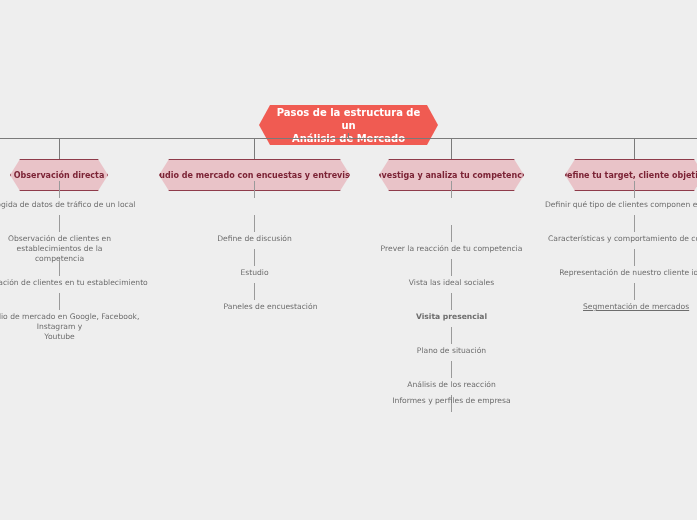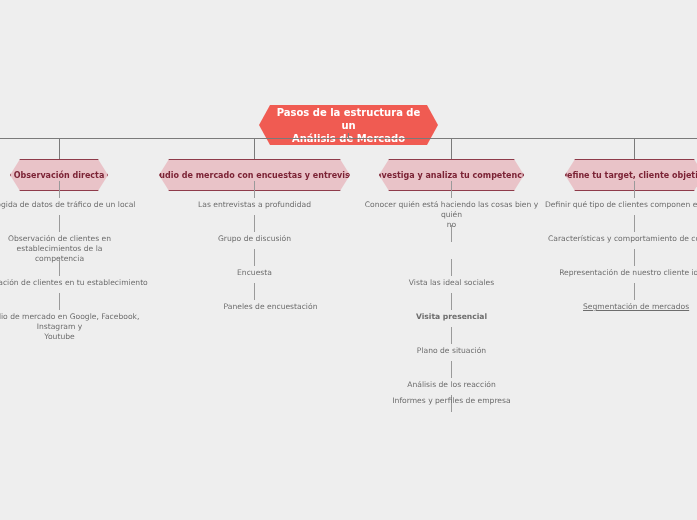--- a/index.html
+++ b/index.html
@@ -121,36 +121,34 @@
   <div class="leaf nowrap" style="left:-54px; top:278px; width:227px;">Observación de clientes en tu establecimiento</div>
   <div class="conn-v-light" style="left:59px; top:293px; height:17px;"></div>
   <div class="leaf" style="left:-32px; top:312px; width:183px;">Estudio de mercado en Google, Facebook, Instagram y
 Youtube</div>
 
   <div class="conn-v" style="left:254px; top:138px; height:21px;"></div>
   <div class="branch-node" style="left:159px; top:159px; width:191px;">
     <span>Estudio de mercado con encuestas y entrevistas</span>
   </div>
   <div class="conn-v-light" style="left:254px; top:181px; height:17px;"></div>
-  <div class="leaf nowrap" style="left:179px; top:200px; width:151px;">Las entrevistas a profundidad</div>
   <div class="conn-v-light" style="left:254px; top:215px; height:17px;"></div>
-  <div class="leaf nowrap" style="left:194px; top:234px; width:121px;">Grupo de discusión</div>
+  <div class="leaf nowrap" style="left:194px; top:234px; width:121px;">Define de discusión</div>
   <div class="conn-v-light" style="left:254px; top:249px; height:17px;"></div>
-  <div class="leaf nowrap" style="left:214px; top:268px; width:81px;">Encuesta</div>
+  <div class="leaf nowrap" style="left:214px; top:268px; width:81px;">Estudio</div>
   <div class="conn-v-light" style="left:254px; top:283px; height:17px;"></div>
   <div class="leaf nowrap" style="left:208px; top:302px; width:125px;">Paneles de encuestación</div>
 
   <div class="conn-v" style="left:451px; top:138px; height:21px;"></div>
   <div class="branch-node" style="left:379px; top:159px; width:145px;">
     <span>Investiga y analiza tu competencia</span>
   </div>
   <div class="conn-v-light" style="left:451px; top:181px; height:17px;"></div>
-  <div class="leaf" style="left:364px; top:200px; width:175px;">Conocer quién está haciendo las cosas bien y quién
-no</div>
   <div class="conn-v-light" style="left:451px; top:225px; height:17px;"></div>
+  <div class="leaf nowrap" style="left:376px; top:244px; width:151px;">Prever la reacción de tu competencia</div>
   <div class="conn-v-light" style="left:451px; top:259px; height:17px;"></div>
   <div class="leaf nowrap" style="left:401px; top:278px; width:101px;">Vista las ideal sociales</div>
   <div class="conn-v-light" style="left:451px; top:293px; height:17px;"></div>
   <div class="leaf nowrap" style="left:408px; top:312px; width:87px;font-weight:bold;">Visita presencial</div>
   <div class="conn-v-light" style="left:451px; top:327px; height:17px;"></div>
   <div class="leaf nowrap" style="left:406px; top:346px; width:91px;">Plano de situación</div>
   <div class="conn-v-light" style="left:451px; top:361px; height:17px;"></div>
   <div class="leaf nowrap" style="left:400px; top:380px; width:103px;">Análisis de los reacción</div>
   <div class="conn-v-light" style="left:451px; top:395px; height:17px;"></div>
   <div class="leaf nowrap" style="left:386px; top:396px; width:131px;">Informes y perfiles de empresa</div>

